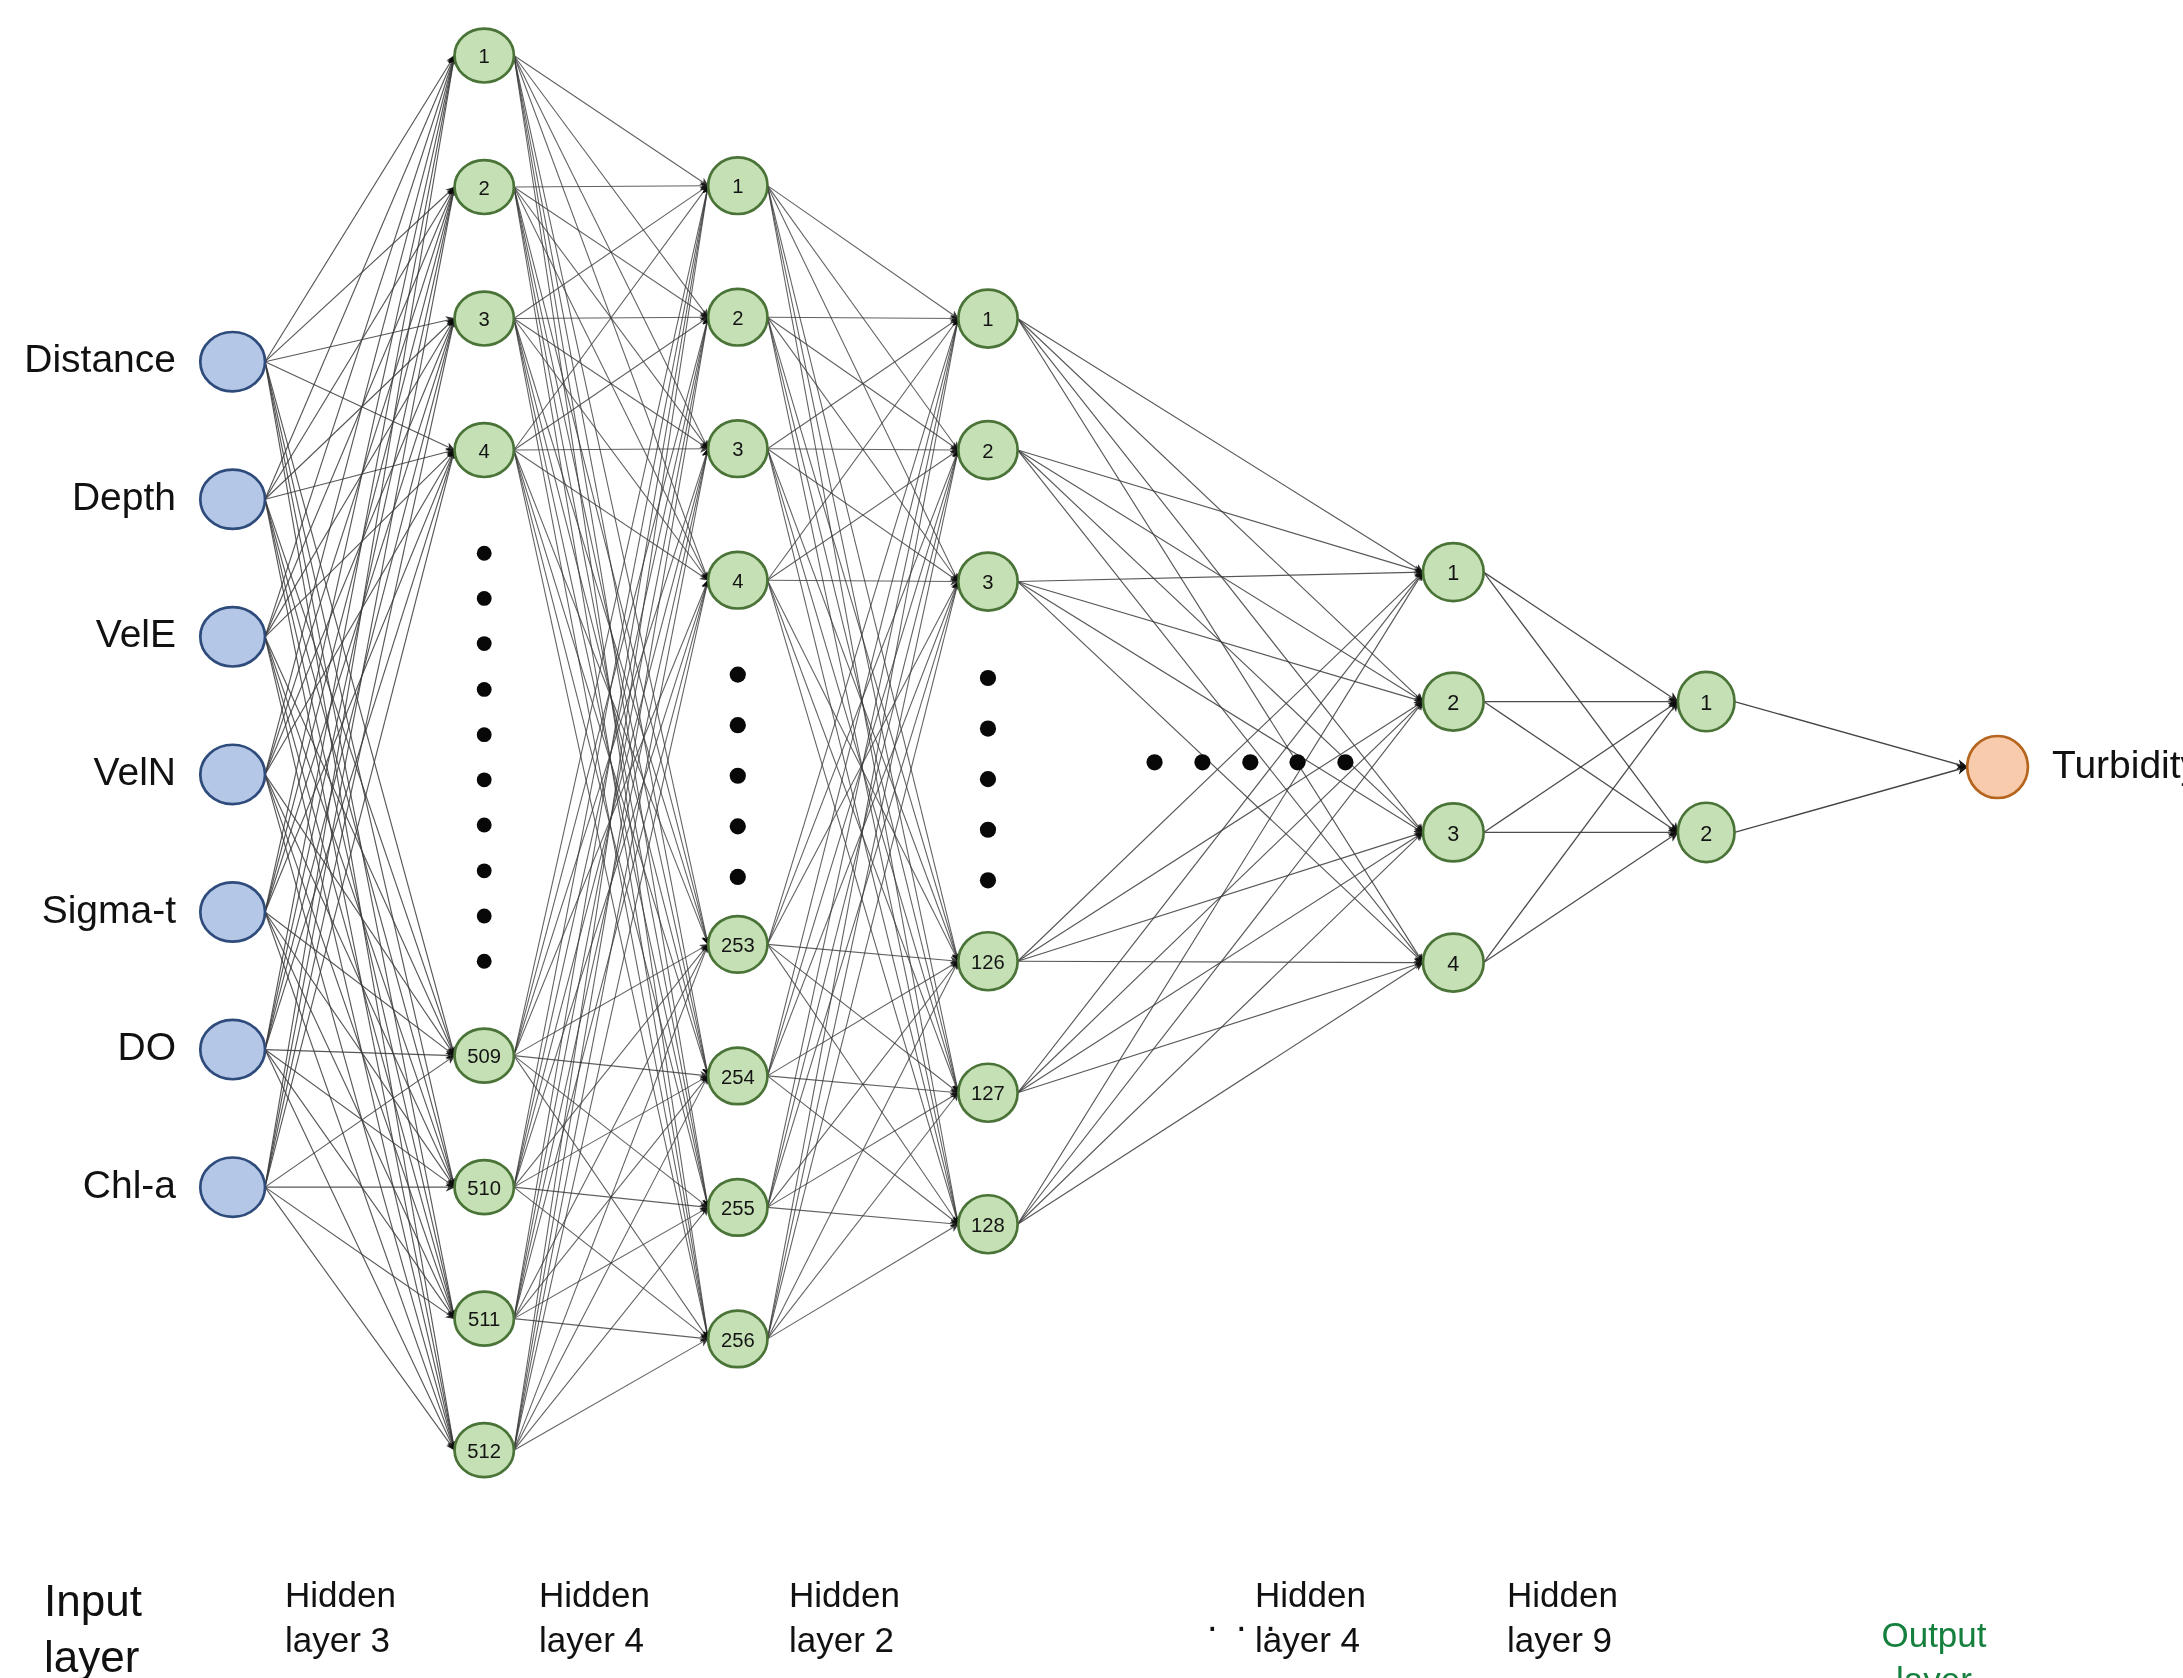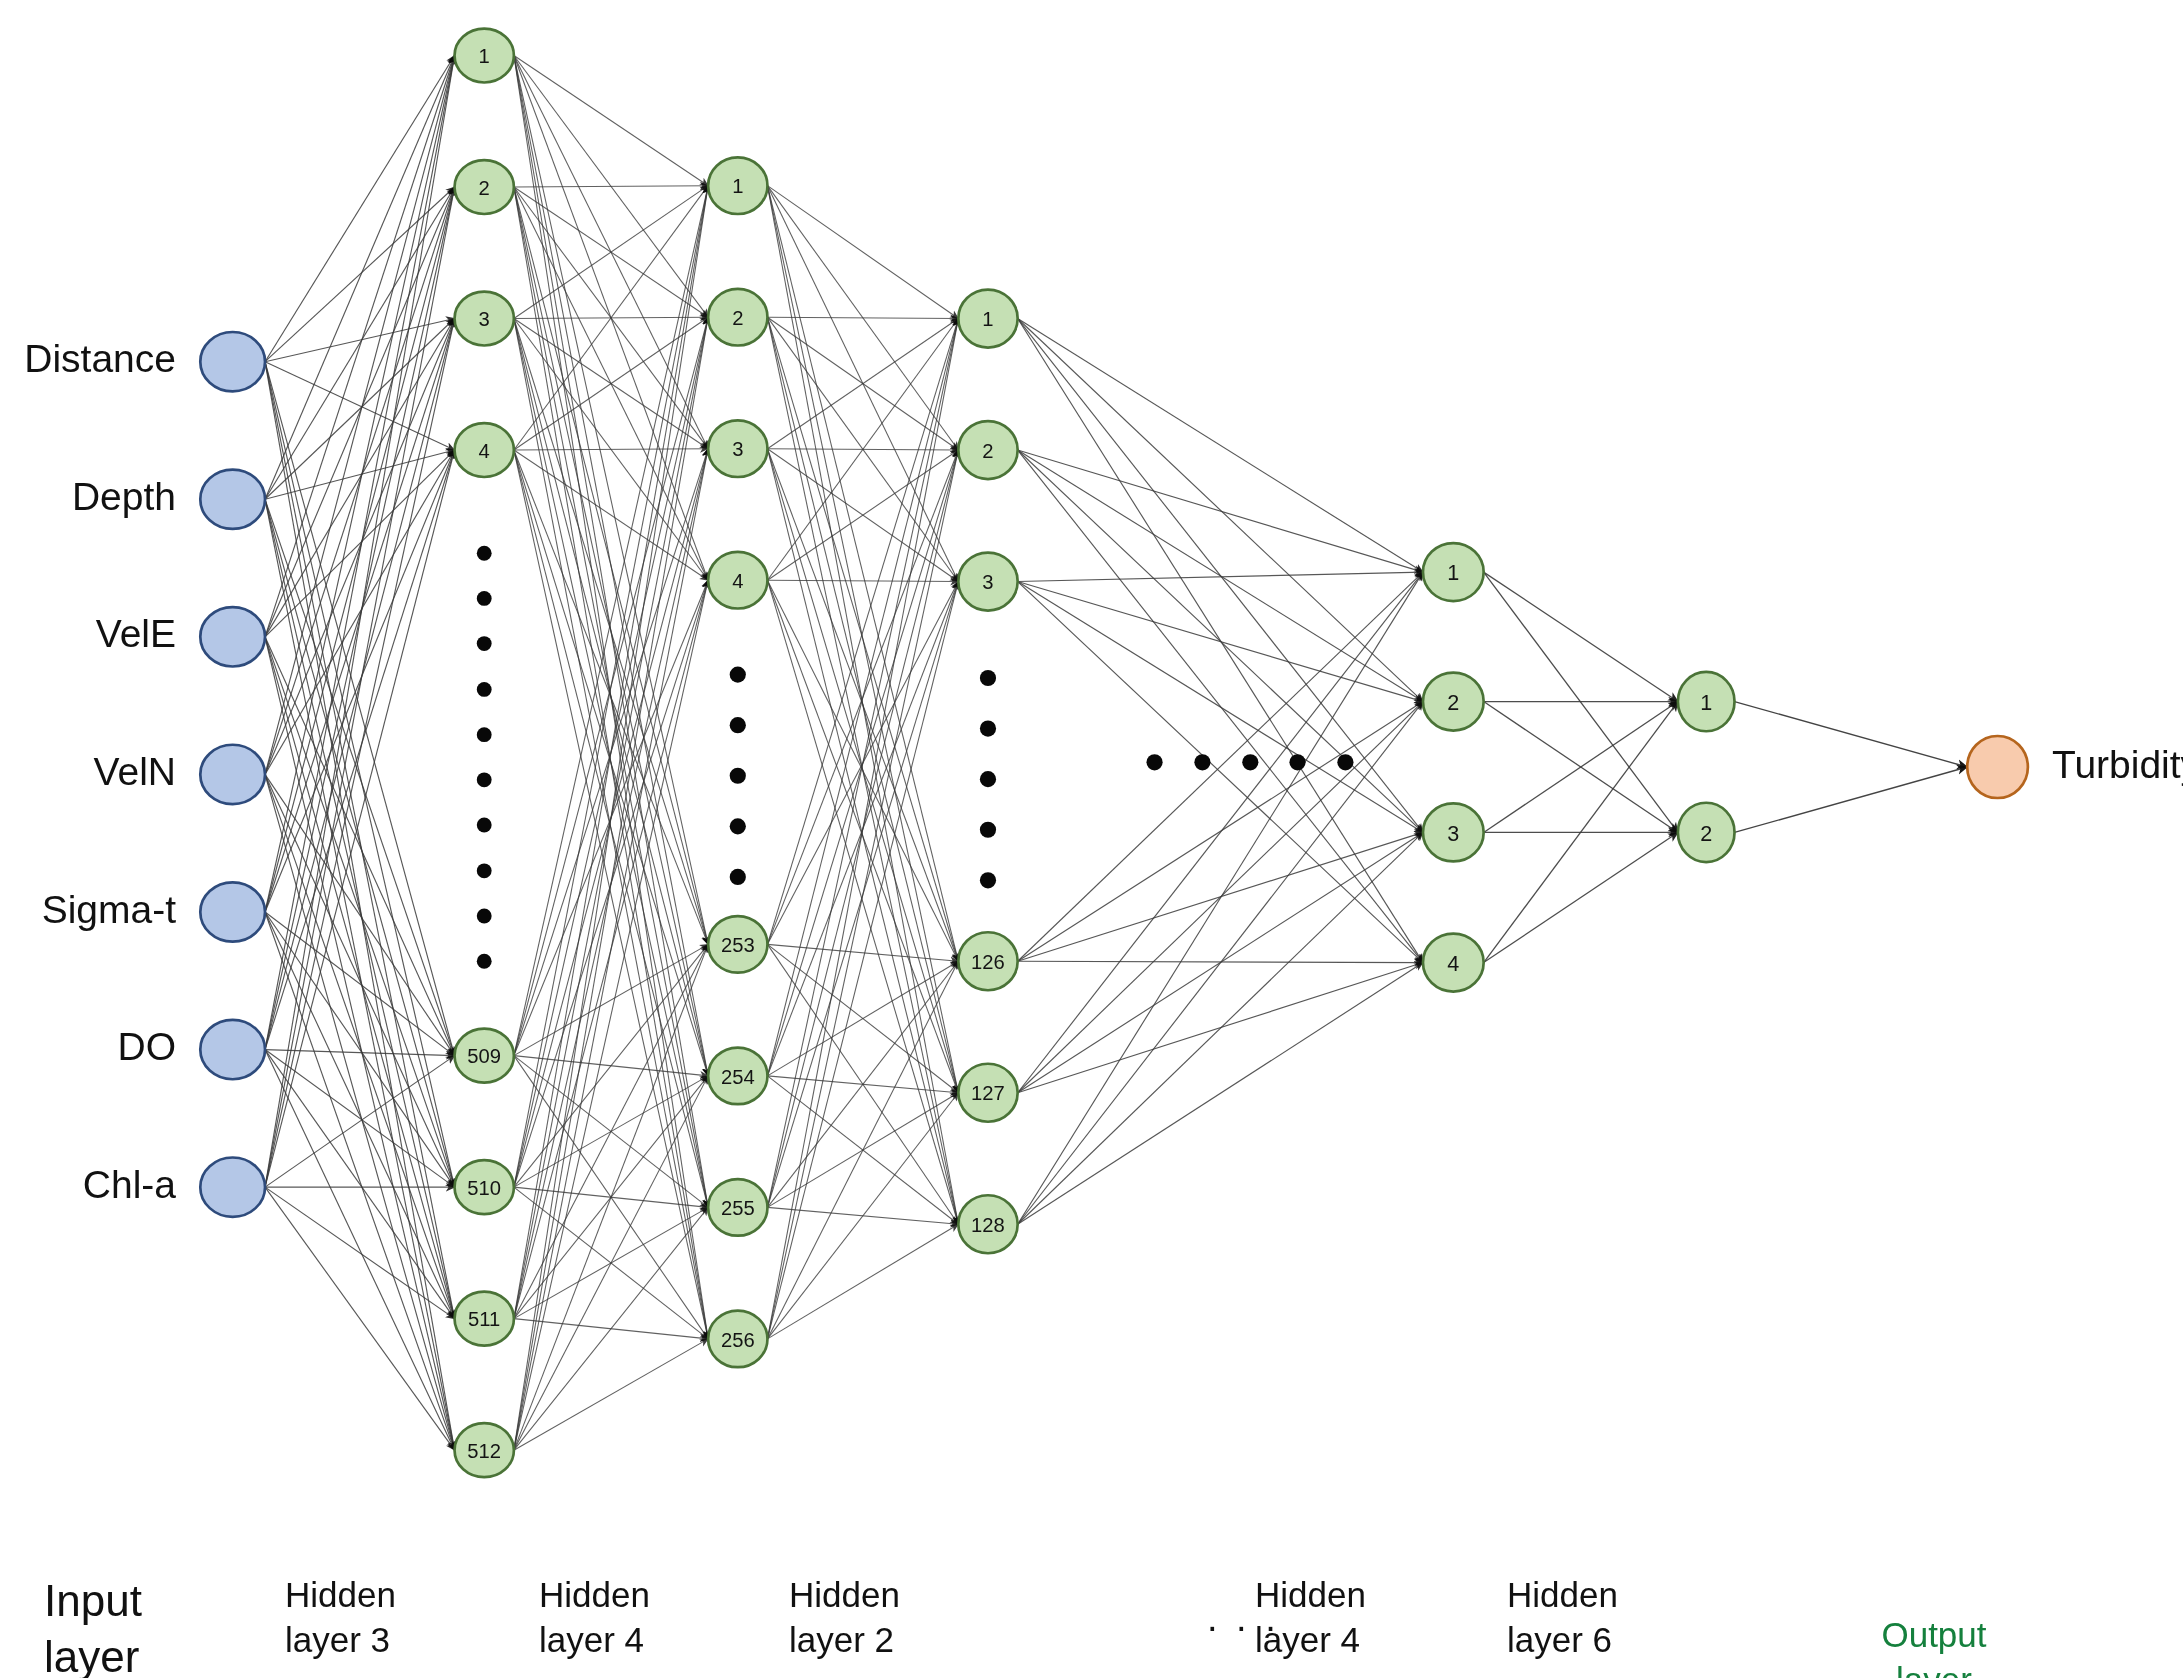--- a/index.html
+++ b/index.html
@@ -455,21 +455,21 @@
       <div style="position: absolute; left: 789px; top: 1573px; width: 270px; text-align: left; font-size: 35px; line-height: 1.28; color: rgb(17, 17, 17);">
         <div>Hidden</div>
         <div>layer 2</div>
       </div>
       <div style="position: absolute; left: 1255px; top: 1573px; width: 270px; text-align: left; font-size: 35px; line-height: 1.28; color: rgb(17, 17, 17);">
         <div>Hidden</div>
         <div>layer 4</div>
       </div>
       <div style="position: absolute; left: 1507px; top: 1573px; width: 270px; text-align: left; font-size: 35px; line-height: 1.28; color: rgb(17, 17, 17);">
         <div>Hidden</div>
-        <div>layer 6</div>
+        <div>layer 9</div>
       </div>
       <div style="position: absolute; left: 1799px; top: 1573px; width: 270px; text-align: center; font-size: 35px; line-height: 1.28; color: #15803d; margin-top: 40px;">
         <div>Output</div>
         <div>layer</div>
       </div>
       <div style="position: absolute; left: 1207px; top: 1597px; font-size: 38px; letter-spacing: 4px; color: rgb(17, 17, 17);">. . .</div>
     </div>
 </div>
 
 

